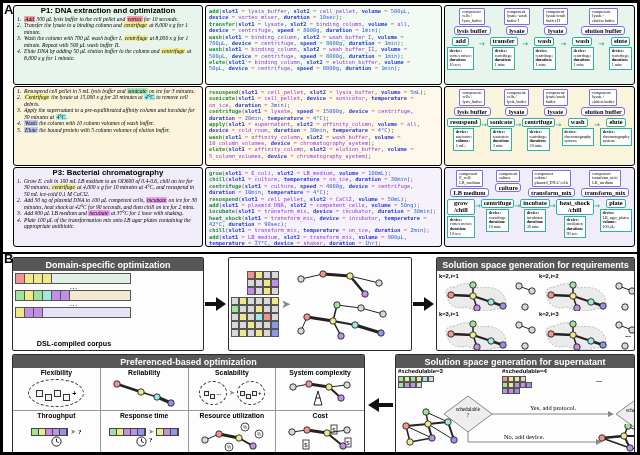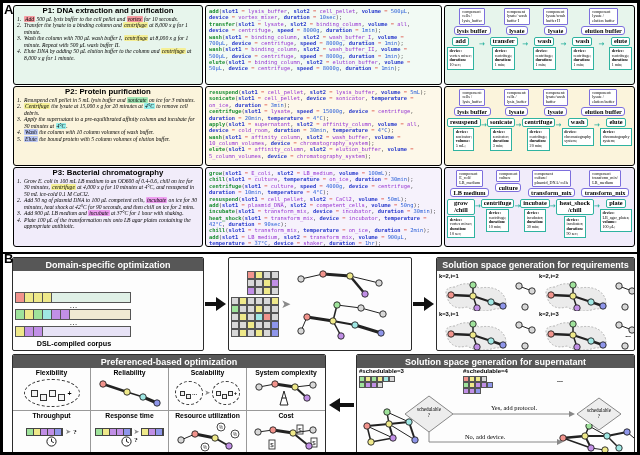--- a/index.html
+++ b/index.html
@@ -81,21 +81,21 @@
 </head>
 <body>
 
 <div id="frame">
   <span class="plabel" style="left:1px;top:-1px;">A</span>
   <span class="plabel" style="left:1px;top:248px;">B</span>
 
   <div id="panelA">
       <div class="prow">
         <div class="pbox protocol" style="background: rgb(231, 245, 236);">
-          <div class="ptitle">P1: DNA extraction and purification</div>
+          <div class="ptitle">P1: DNA extraction and optimization</div>
           <div class="step">
             <span class="stepnum">1.</span>
             <span class="steptext"><span class="hl" style="background: rgb(245, 155, 161);">Add</span><span> 500 μL lysis buffer to the cell pellet and </span><span class="hl" style="background: rgb(245, 155, 161);">vortex</span><span> for 10 seconds.</span></span>
           </div>
           <div class="step">
             <span class="stepnum">2.</span>
             <span class="steptext"><span>Transfer the lysate to a binding column and </span><span class="hl" style="background: rgb(244, 239, 150);">centrifuge</span><span> at 8,000 x g for 1 minute.</span></span>
           </div>
           <div class="step">
             <span class="stepnum">3.</span>
@@ -201,21 +201,20 @@
                 <div>centrifuge;</div>
                 <div><b>duration:</b></div>
                 <div>1 min;</div>
               </div>
             </div>
           </div>
         </div>
       </div>
       <div class="prow">
         <div class="pbox protocol" style="background: rgb(251, 244, 220);">
-          <div class="ptitle">P2: Protein purification</div>
           <div class="step">
             <span class="stepnum">1.</span>
             <span class="steptext"><span>Resuspend cell pellet in 5 mL lysis buffer and </span><span class="hl" style="background: rgb(164, 232, 182);">sonicate</span><span> on ice for 3 minutes.</span></span>
           </div>
           <div class="step">
             <span class="stepnum">2.</span>
             <span class="steptext"><span class="hl" style="background: rgb(244, 239, 150);">Centrifuge</span><span> the lysate at 15,000 x g for 20 minutes at </span><span class="hl" style="background: rgb(151, 238, 234);">4°C</span><span> to remove cell debris.</span></span>
           </div>
           <div class="step">
             <span class="stepnum">3.</span>
@@ -451,21 +450,21 @@
           </div>
         </div>
       </div>
     </div>
 
   <div id="panelB">
     <div class="brow1">
       <div class="bbox" style="width:192px;">
         <div class="bhead">Domain-specific optimization</div>
         <div class="bcontent" style="display:flex;gap:4px;">
-          <div style="width:118px;display:flex;flex-direction:column;justify-content:flex-end;">
+          <div style="width:118px;display:flex;flex-direction:column;justify-content:space-between;">
             <div id="corpus-bars">
                 <div class="cbar">
                   <span class="sq" style="background: rgb(242, 147, 140);"></span>
                   <span class="sq" style="background: rgb(239, 233, 138);"></span>
                   <span class="sq" style="background: rgb(239, 233, 138);"></span>
                   <span class="sq" style="background: rgb(239, 233, 138);"></span>
                   <span class="tail" style="background: rgb(223, 240, 230);"></span>
                 </div>
                 <div class="dotsline">...</div>
                 <div class="cbar">
@@ -700,21 +699,21 @@
                   </svg>
                 </div>
               </div>
             </div>
           <span class="dots abs" style="right:3px;bottom:14px;">...</span>
         </div>
       </div>
     </div>
 
     <div class="brow2">
-      <div class="bbox" style="width:314px;">
+      <div class="bbox" style="width:353px;">
         <div class="bhead">Preferenced-based optimization</div>
         <div class="optgrid" id="optgrid">
             <div class="optcell">
               <div class="optlabel">Flexibility</div>
               <div class="opticon">
                 <span class="dashoval" style="width: 54px; height: 26px; gap: 2px;">
                   <span class="sq" style="width: 7px; height: 7px; background: rgb(244, 244, 244);"></span>
                   <span class="sq" style="width: 7px; height: 7px; background: rgb(244, 244, 244); margin-top: 8px;"></span>
                   <span class="sq" style="width: 7px; height: 7px; background: rgb(244, 244, 244);"></span>
                   <span class="sq" style="width: 7px; height: 7px; background: rgb(244, 244, 244); margin-top: 8px;"></span>

